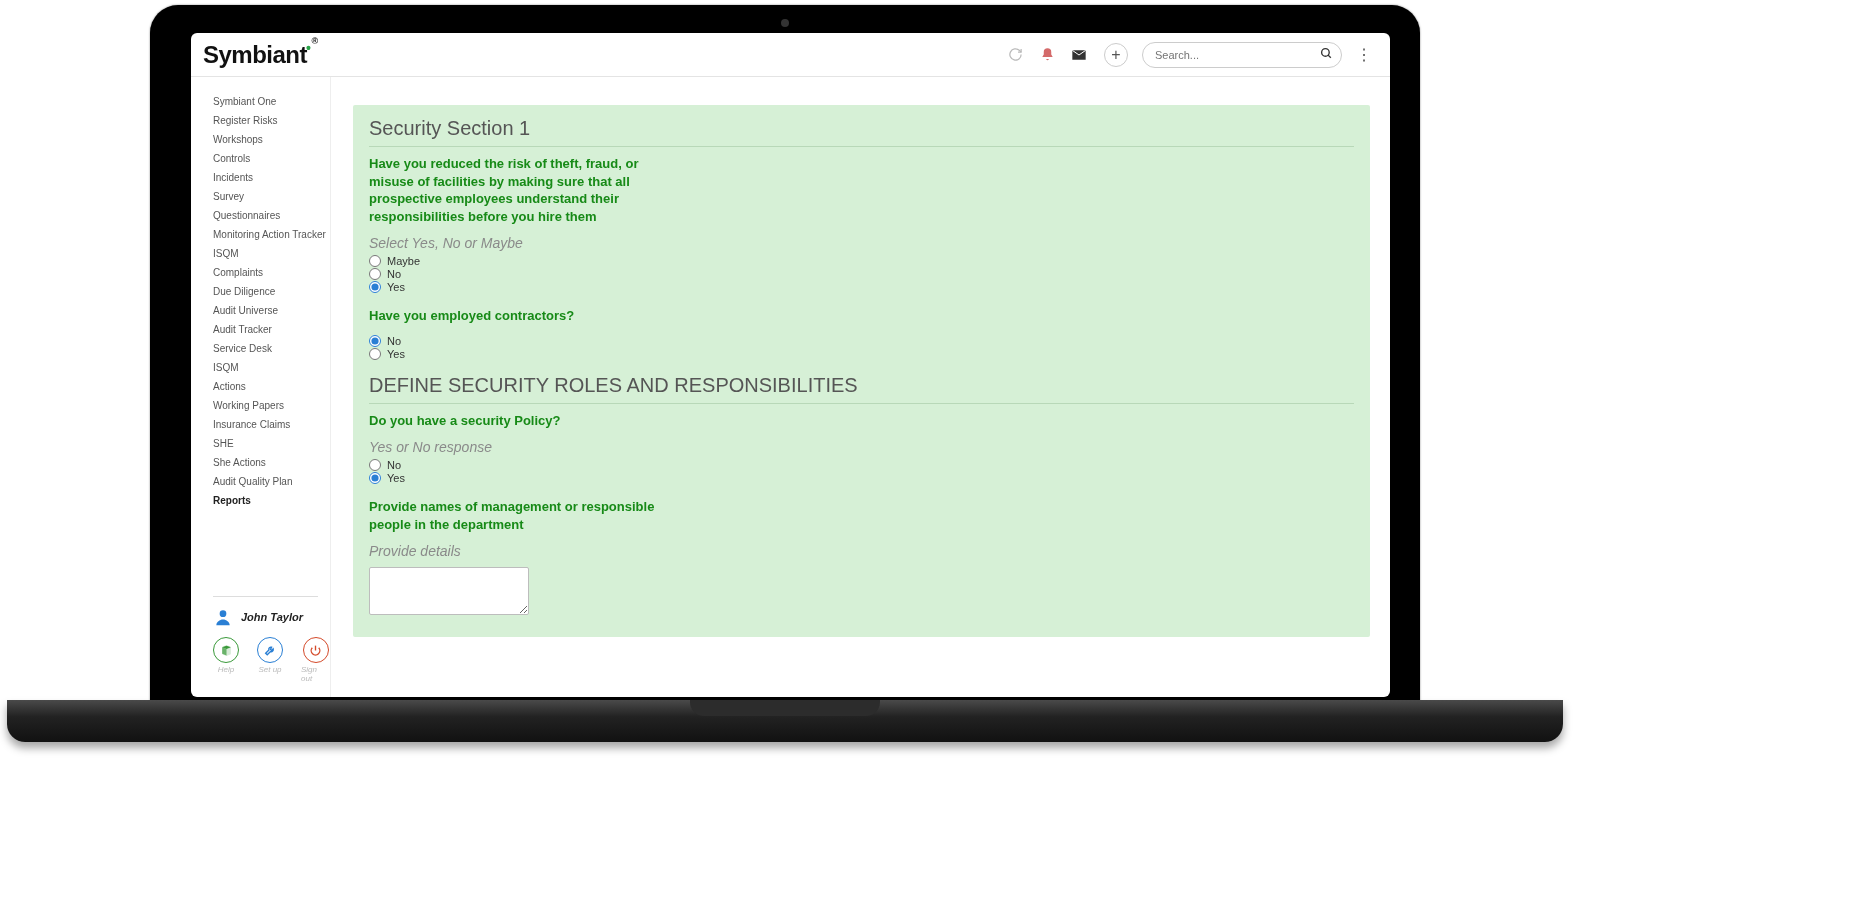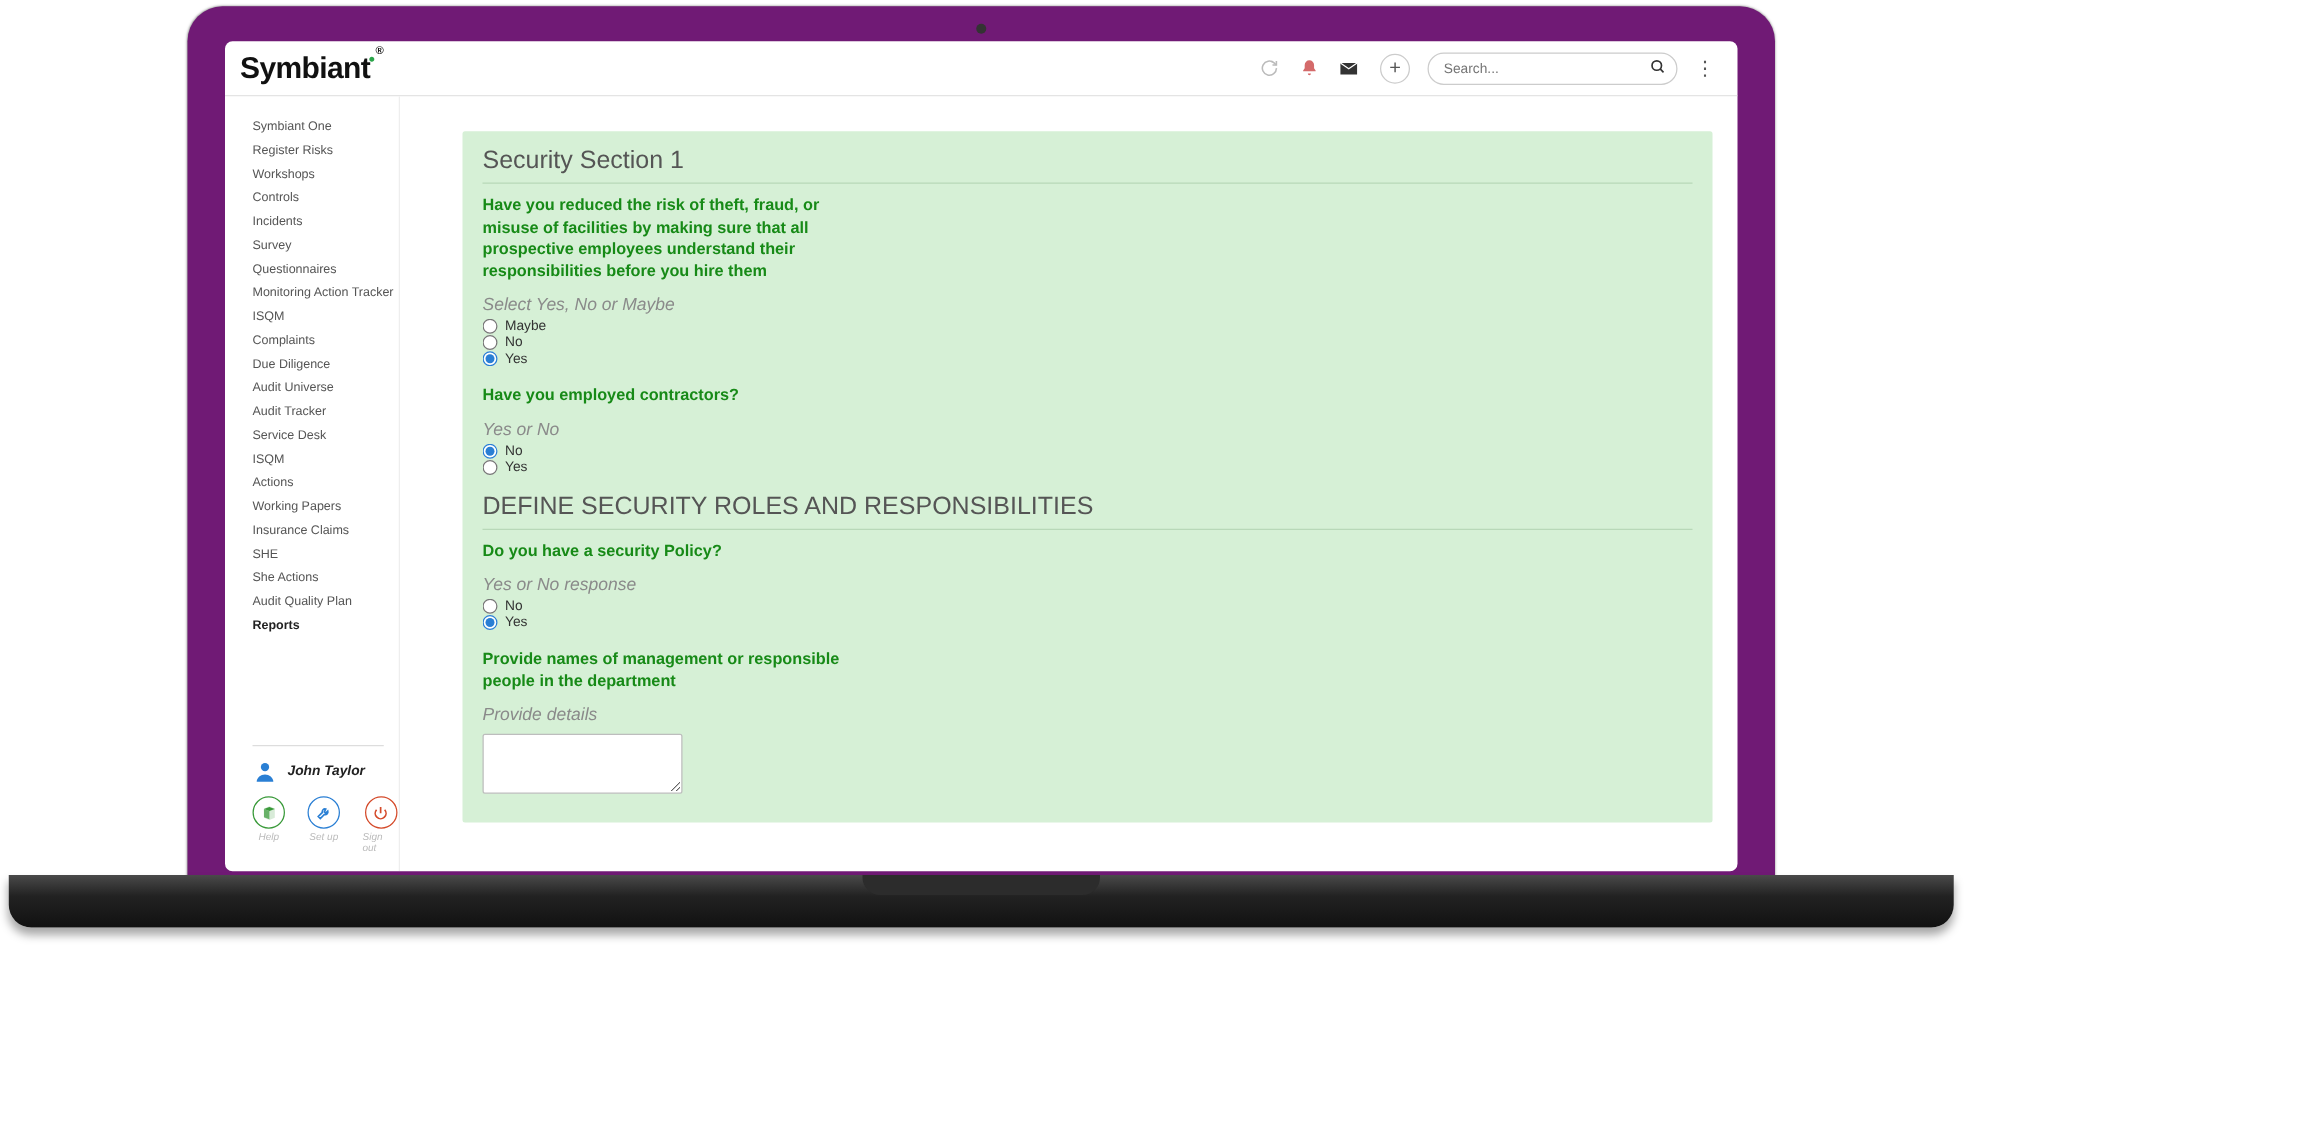--- a/index.html
+++ b/index.html
@@ -9,23 +9,23 @@
     width: 1857px;
     height: 905px;
     position: relative;
   }
   .laptop-frame {
     position: absolute;
     left: 150px;
     top: 5px;
     width: 1270px;
     height: 700px;
-    background: #701a75;
+    background: #000000;
     border-radius: 28px 28px 0 0;
-    padding: 28px 30px 8px 30px;
+    padding: 28px 30px 8px 41px;
     box-shadow: 0 0 2px rgba(0,0,0,0.5);
   }
   .laptop-camera {
     position:absolute;
     top:14px; left:50%; transform:translateX(-50%);
     width:8px;height:8px;border-radius:50%;
     background:#333;
   }
   .laptop-base {
     position:absolute;
@@ -92,21 +92,20 @@
     border:none;outline:none;flex:1;font-size:11px;color:#666;
     background:transparent;
   }
   .search-box .sicon { font-size:14px;color:#555; }
   .kebab { font-size:16px;color:#555;padding:0 4px;cursor:pointer; }
   
   .main {
     flex:1;
     display:flex;
     overflow:hidden;
-    gap:28px;
   }
   .sidebar {
     width:140px;
     border-right:1px solid #eee;
     padding:18px 0 6px 22px;
     display:flex;
     flex-direction:column;
     font-size:10px;
     color:#555;
     position:relative;
@@ -295,21 +294,20 @@
                 <input type="radio" name="q1" style="">
                 <span>No</span>
               </label>
               <label class="radio-row">
                 <input type="radio" name="q1" checked="" style="">
                 <span>Yes</span>
               </label>
             </div>
 
           <div class="question">Have you employed contractors?</div>
-          <div class="hint">Yes or No</div>
           <div class="radio-group" id="q2-group">
               <label class="radio-row">
                 <input type="radio" name="q2" checked="" style="">
                 <span>No</span>
               </label>
               <label class="radio-row">
                 <input type="radio" name="q2" style="">
                 <span>Yes</span>
               </label>
             </div>

